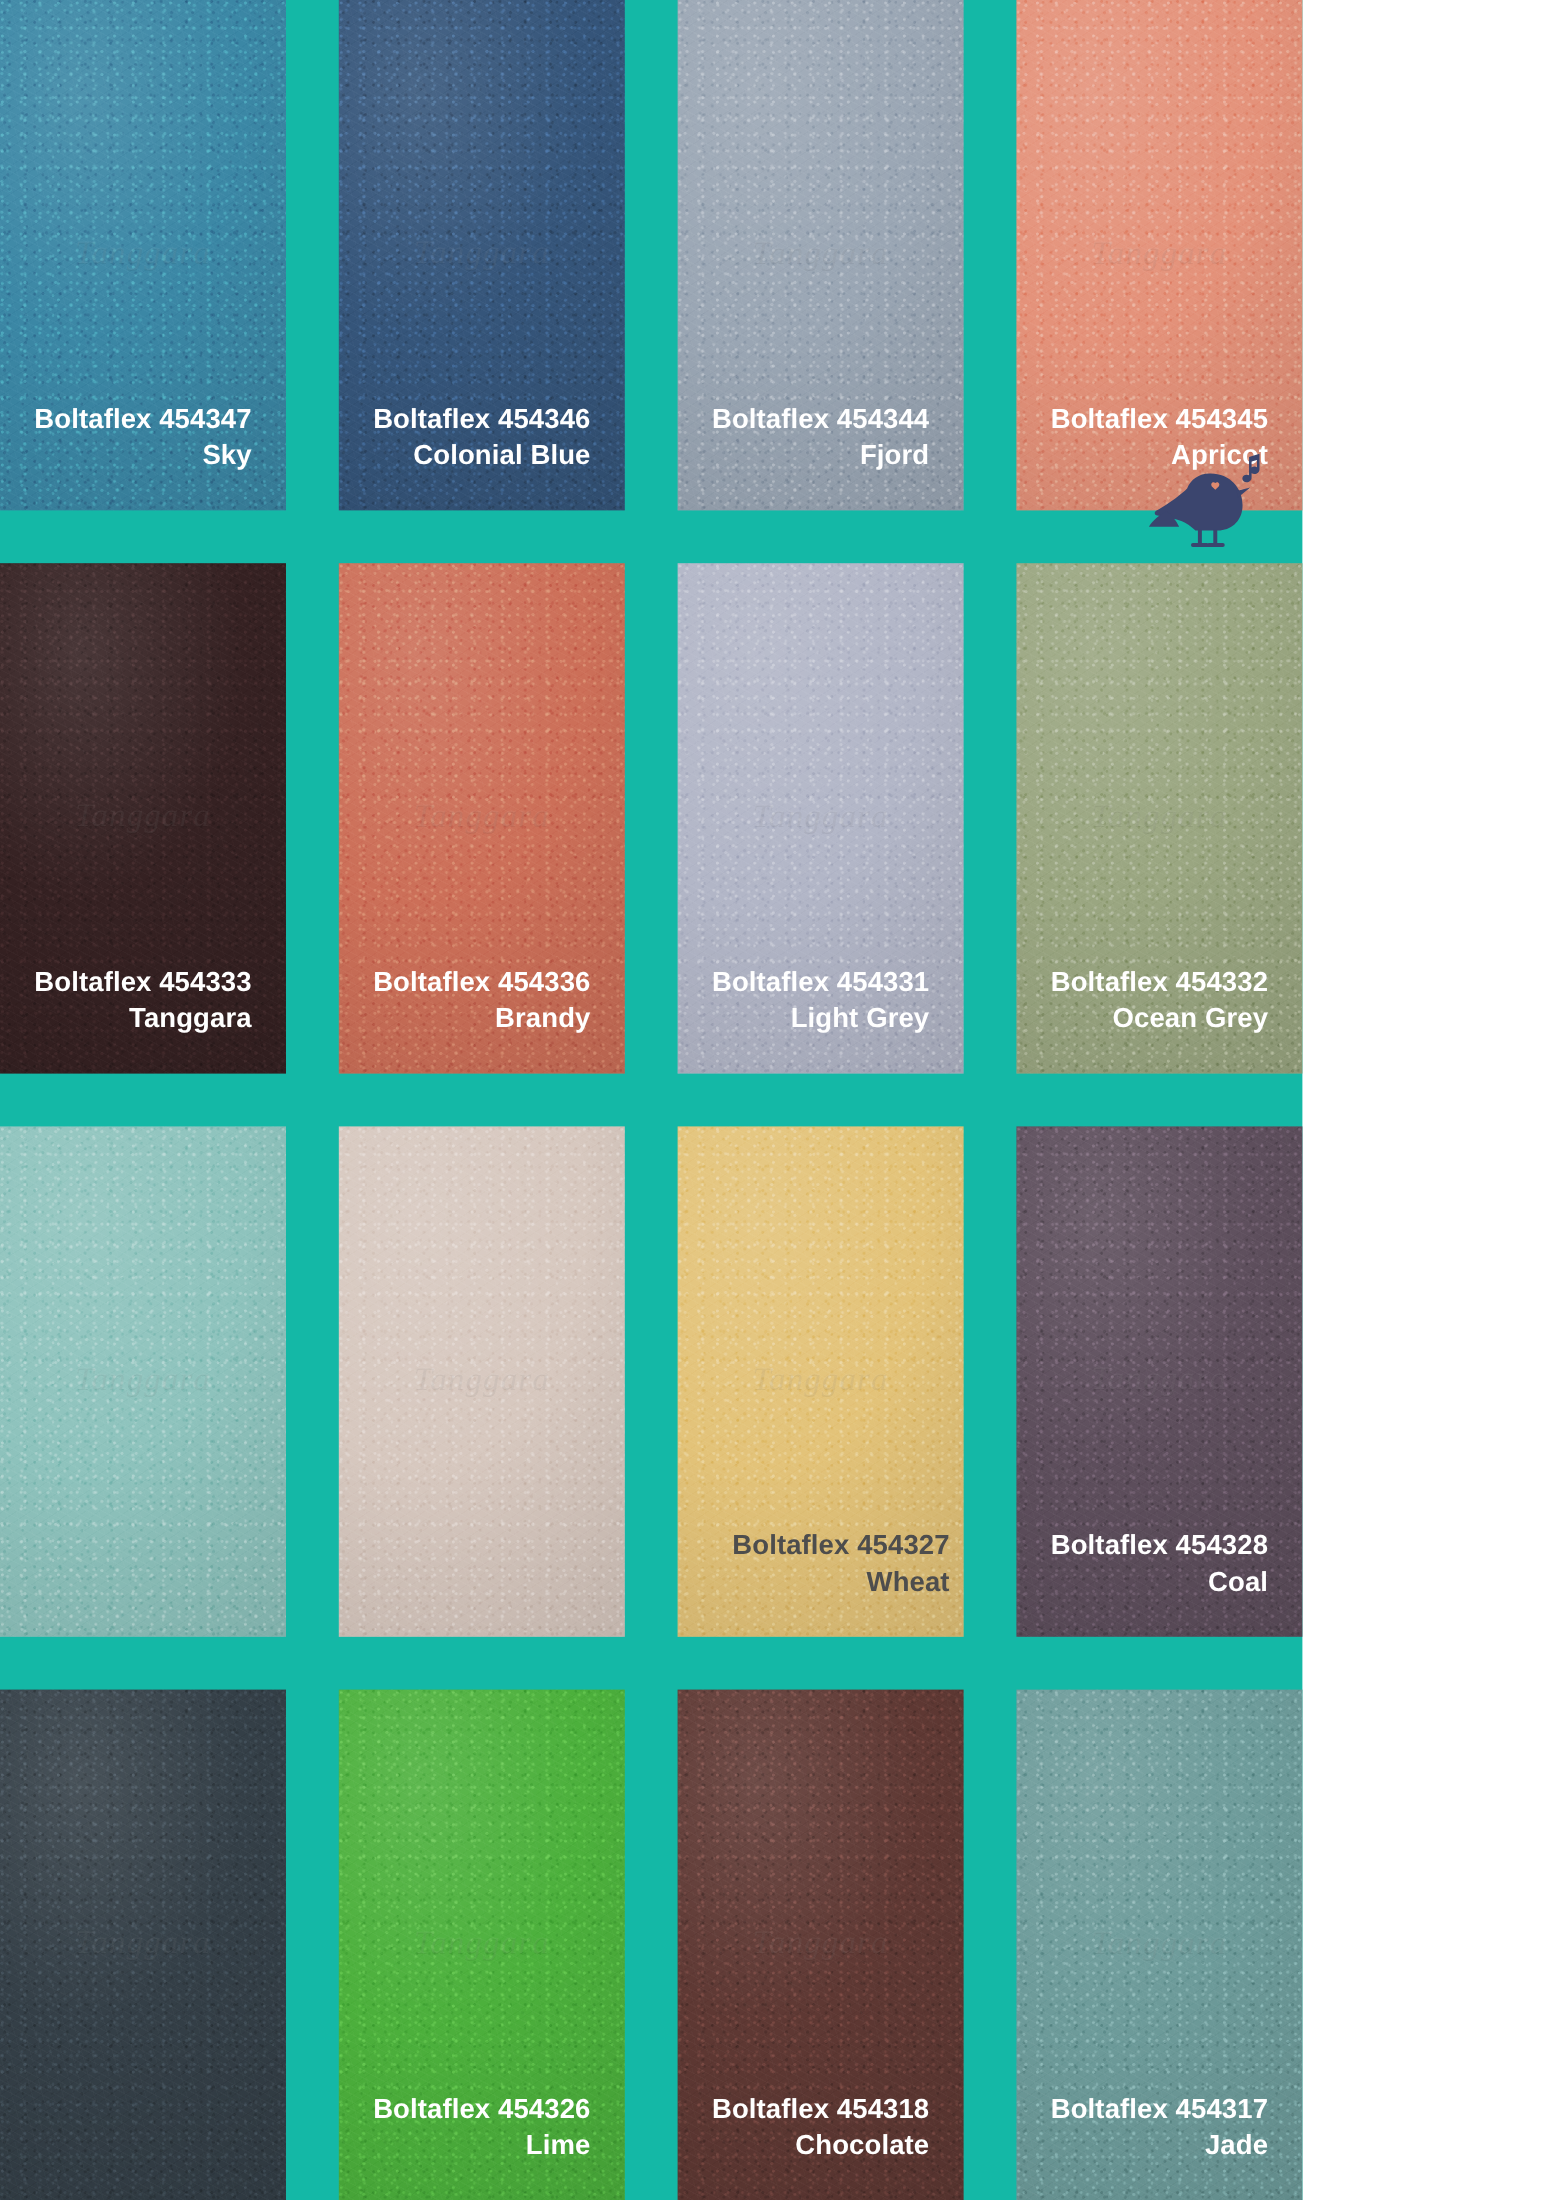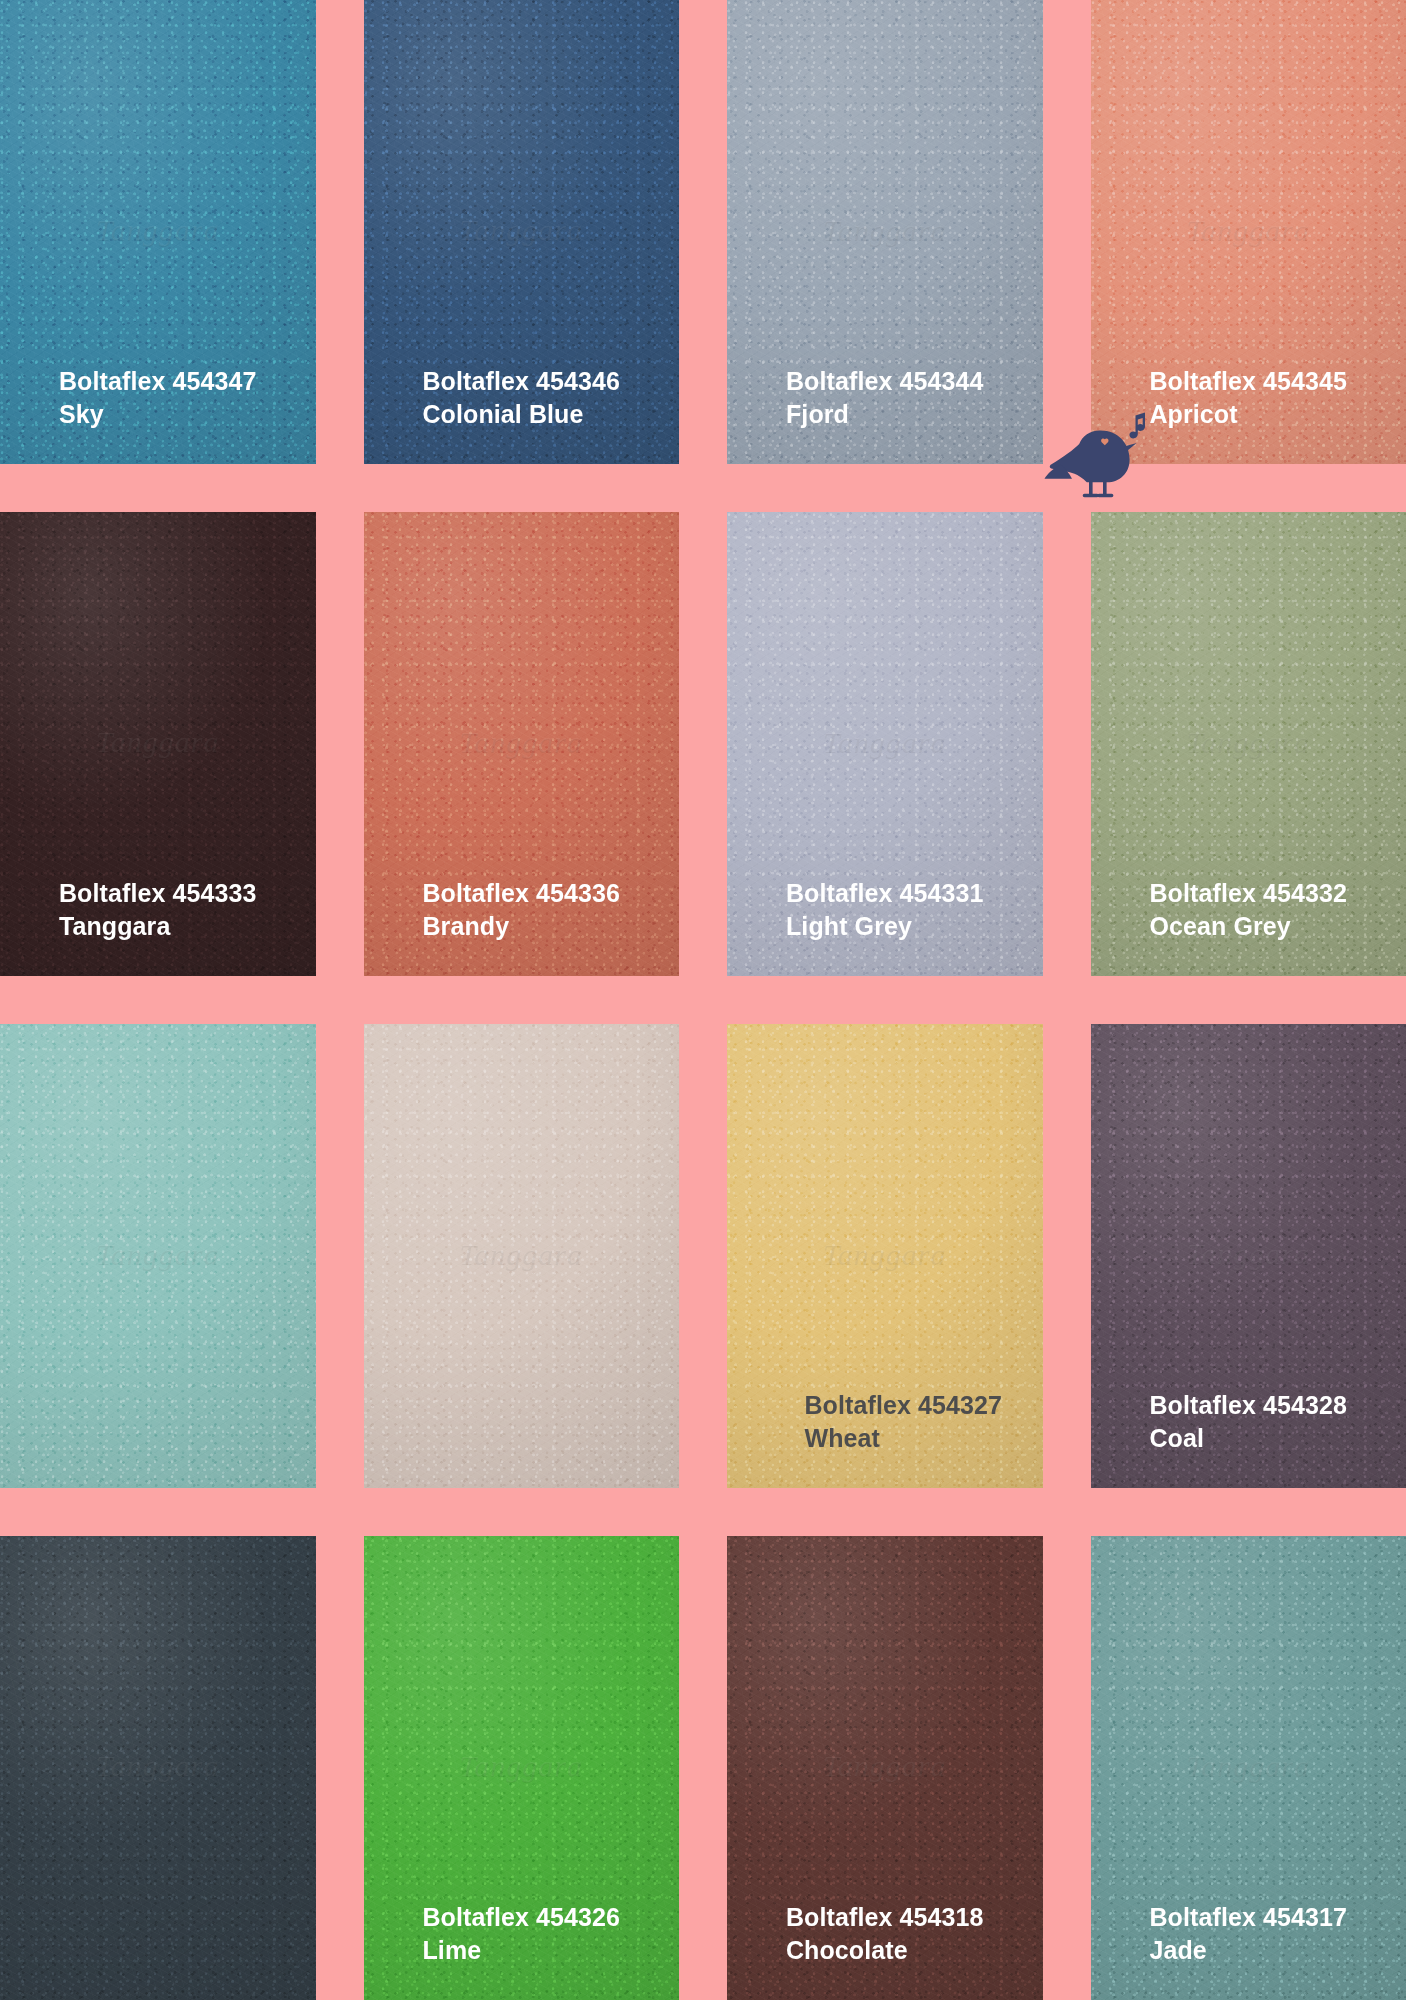--- a/index.html
+++ b/index.html
@@ -9,23 +9,23 @@
   }
   body {
     width: 1414px;
     height: 2000px;
     overflow: hidden;
     font-family: "Liberation Sans", sans-serif;
   }
 
   #swatch-grid {
     position: relative;
-    width: 1406px;
+    width: 1184px;
     height: 2000px;
-    background: #fca5a5;
+    background: #14b8a6;
     display: grid;
     grid-template-columns: repeat(4, 1fr);
     grid-template-rows: repeat(4, 1fr);
     column-gap: 18px;
     row-gap: 22px;
     box-sizing: border-box;
     gap: 48px;
   }
 
   .swatch {
@@ -96,21 +96,21 @@
     letter-spacing: 1px;
     color: rgba(255,255,255,.055);
     text-shadow: 0 1px 0 rgba(0,0,0,.055);
     pointer-events: none;
     user-select: none;
   }
 
   .label {
     position: relative;
     z-index: 2;
-    text-align: left;
+    text-align: right;
     line-height: 1.30;
     font-weight: bold;
     font-size: 25px;
     letter-spacing: .1px;
     color: #ffffff;
   }
   .label .code { display: block; }
   .label .nm   { display: block; }
 
   .swatch.dark-text .label { color: #4d4d4d; margin-left: 37px; }

